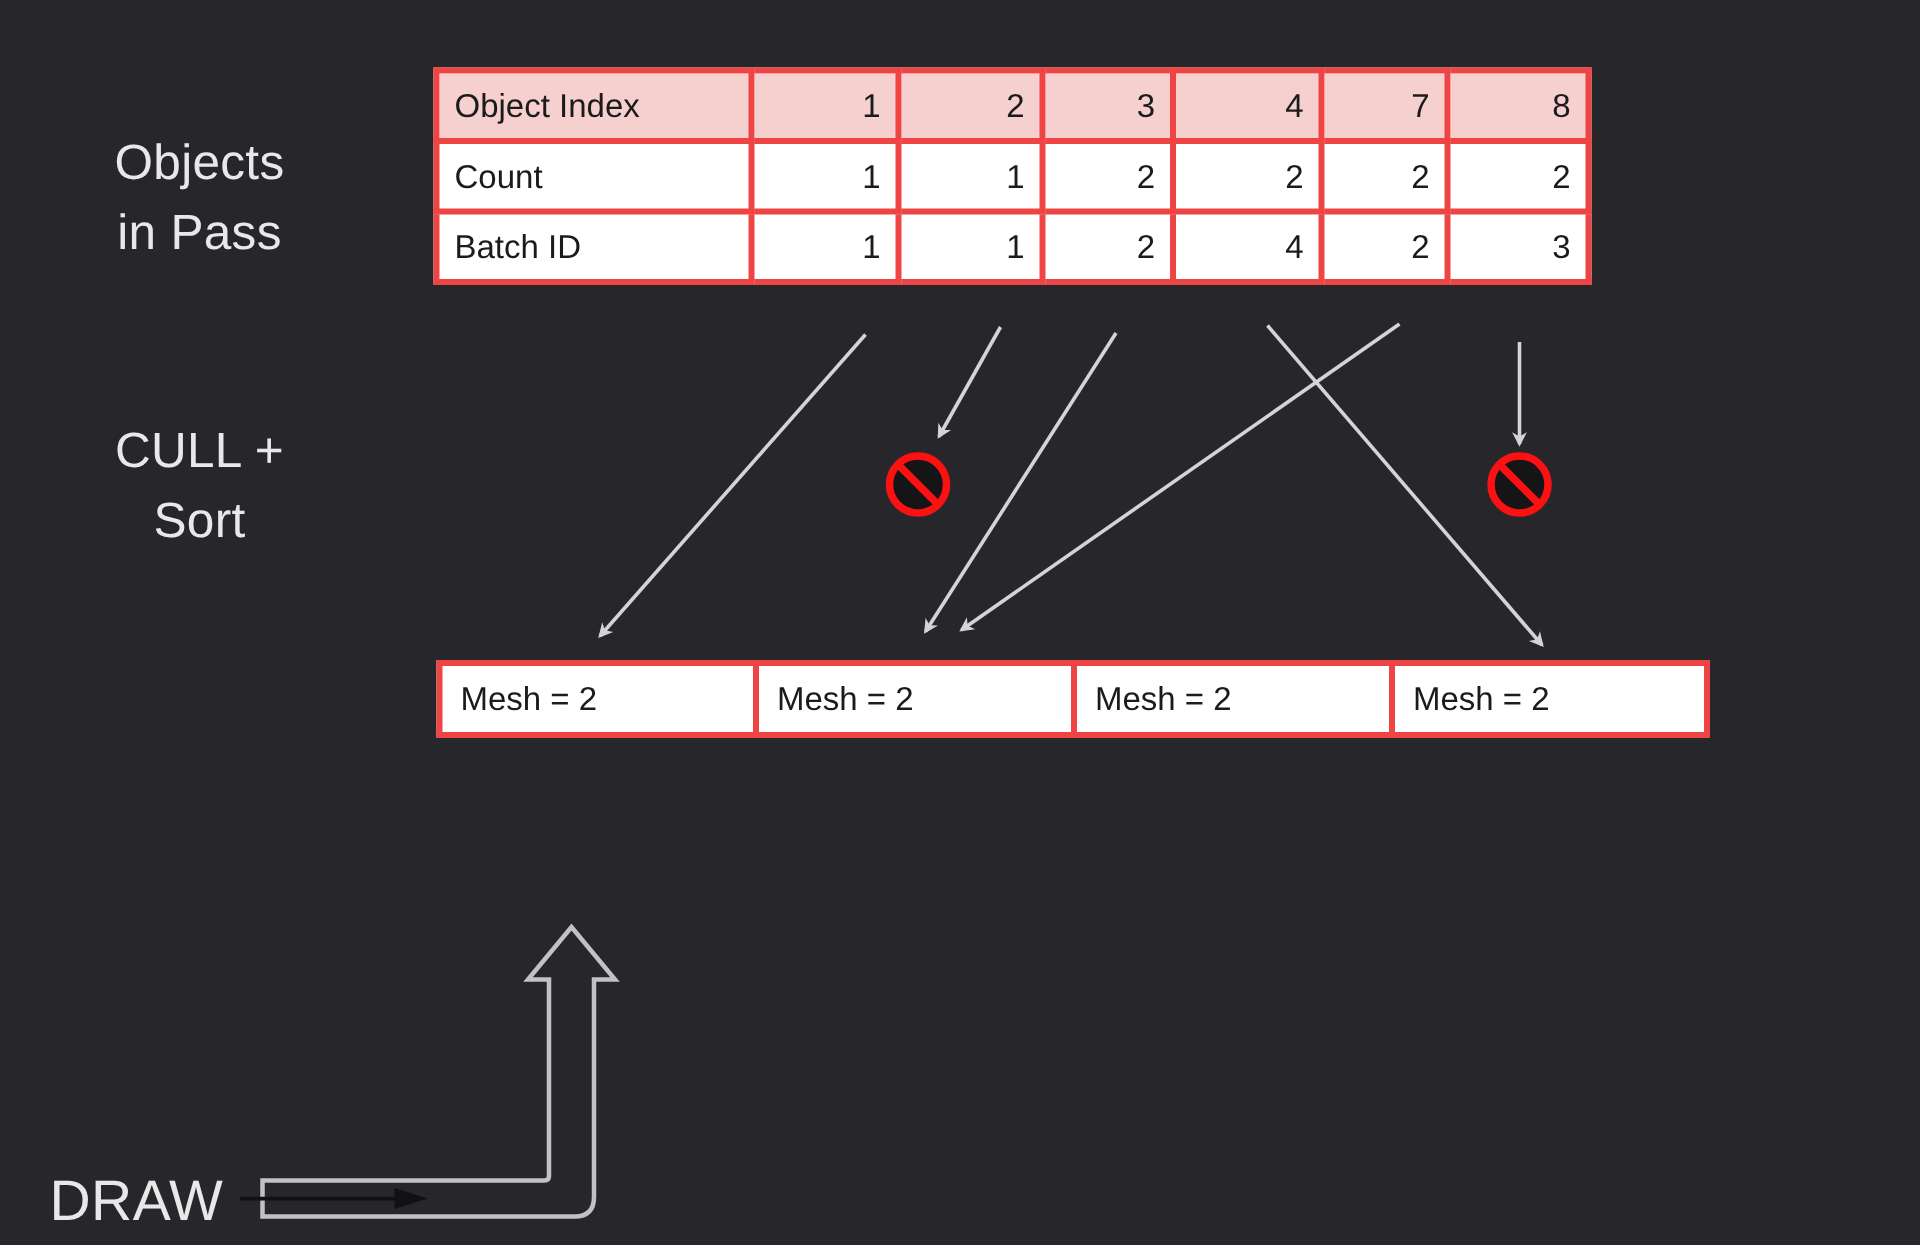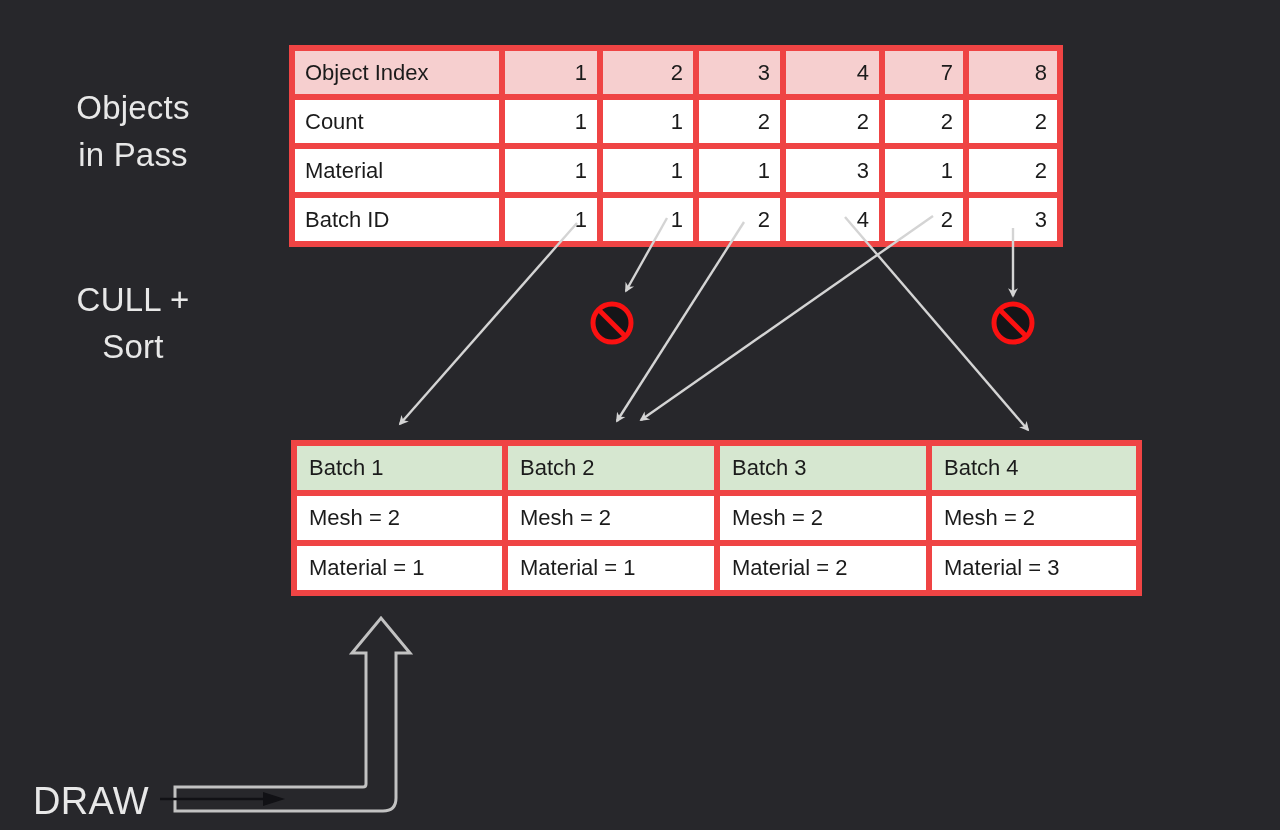--- a/index.html
+++ b/index.html
@@ -45,21 +45,21 @@
   }
 
   
   table.grid {
     position: absolute;
     border-collapse: collapse;
     background: #ffffff;
     table-layout: fixed;
   }
   table.grid td {
-    border: 6px solid #ef4444;
+    border: 4px solid #ef4444;
     color: #1b1b1b;
     font-size: 22px;
     padding: 0 10px;
     height: 43px;
     vertical-align: middle;
     white-space: nowrap;
     overflow: hidden;
   }
 
   
@@ -134,65 +134,44 @@
       <tr>
         <td class="rowlbl">Count</td>
         <td class="num">1</td>
         <td class="num">1</td>
         <td class="num">2</td>
         <td class="num">2</td>
         <td class="num">2</td>
         <td class="num">2</td>
       </tr>
       <tr>
-        <td class="rowlbl">Material</td>
-        <td class="num">1</td>
-        <td class="num">1</td>
-        <td class="num">1</td>
-        <td class="num">3</td>
-        <td class="num">1</td>
-        <td class="num">2</td>
-      </tr>
-      <tr>
         <td class="rowlbl">Batch ID</td>
         <td class="num">1</td>
         <td class="num">1</td>
         <td class="num">2</td>
         <td class="num">4</td>
         <td class="num">2</td>
         <td class="num">3</td>
       </tr>
     </tbody>
   </table>
 
   <table class="grid" id="batches-table">
     <colgroup>
       <col style="width:211px">
         <col style="width:212px">
         <col style="width:212px">
         <col style="width:210px">
     </colgroup>
     <tbody>
       <tr>
-        <td class="bhdr">Batch 1</td>
-        <td class="bhdr">Batch 2</td>
-        <td class="bhdr">Batch 3</td>
-        <td class="bhdr">Batch 4</td>
-      </tr>
-      <tr>
-        <td>Mesh = 2</td>
-        <td>Mesh = 2</td>
-        <td>Mesh = 2</td>
-        <td>Mesh = 2</td>
-      </tr>
-      <tr>
-        <td>Material = 1</td>
-        <td>Material = 1</td>
-        <td>Material = 2</td>
-        <td>Material = 3</td>
+        <td>Mesh = 2</td>
+        <td>Mesh = 2</td>
+        <td>Mesh = 2</td>
+        <td>Mesh = 2</td>
       </tr>
     </tbody>
   </table>
 
   <svg id="overlay" viewBox="0 0 1280 830">
     <defs>
       <marker id="ah" markerWidth="11" markerHeight="11" refX="8.2" refY="5.5" orient="auto" markerUnits="userSpaceOnUse">
         <path d="M0.4,0.6 L10,5.5 L0.4,10.4 L3.2,5.5 Z" class="flow-head"></path>
       </marker>
     </defs>

